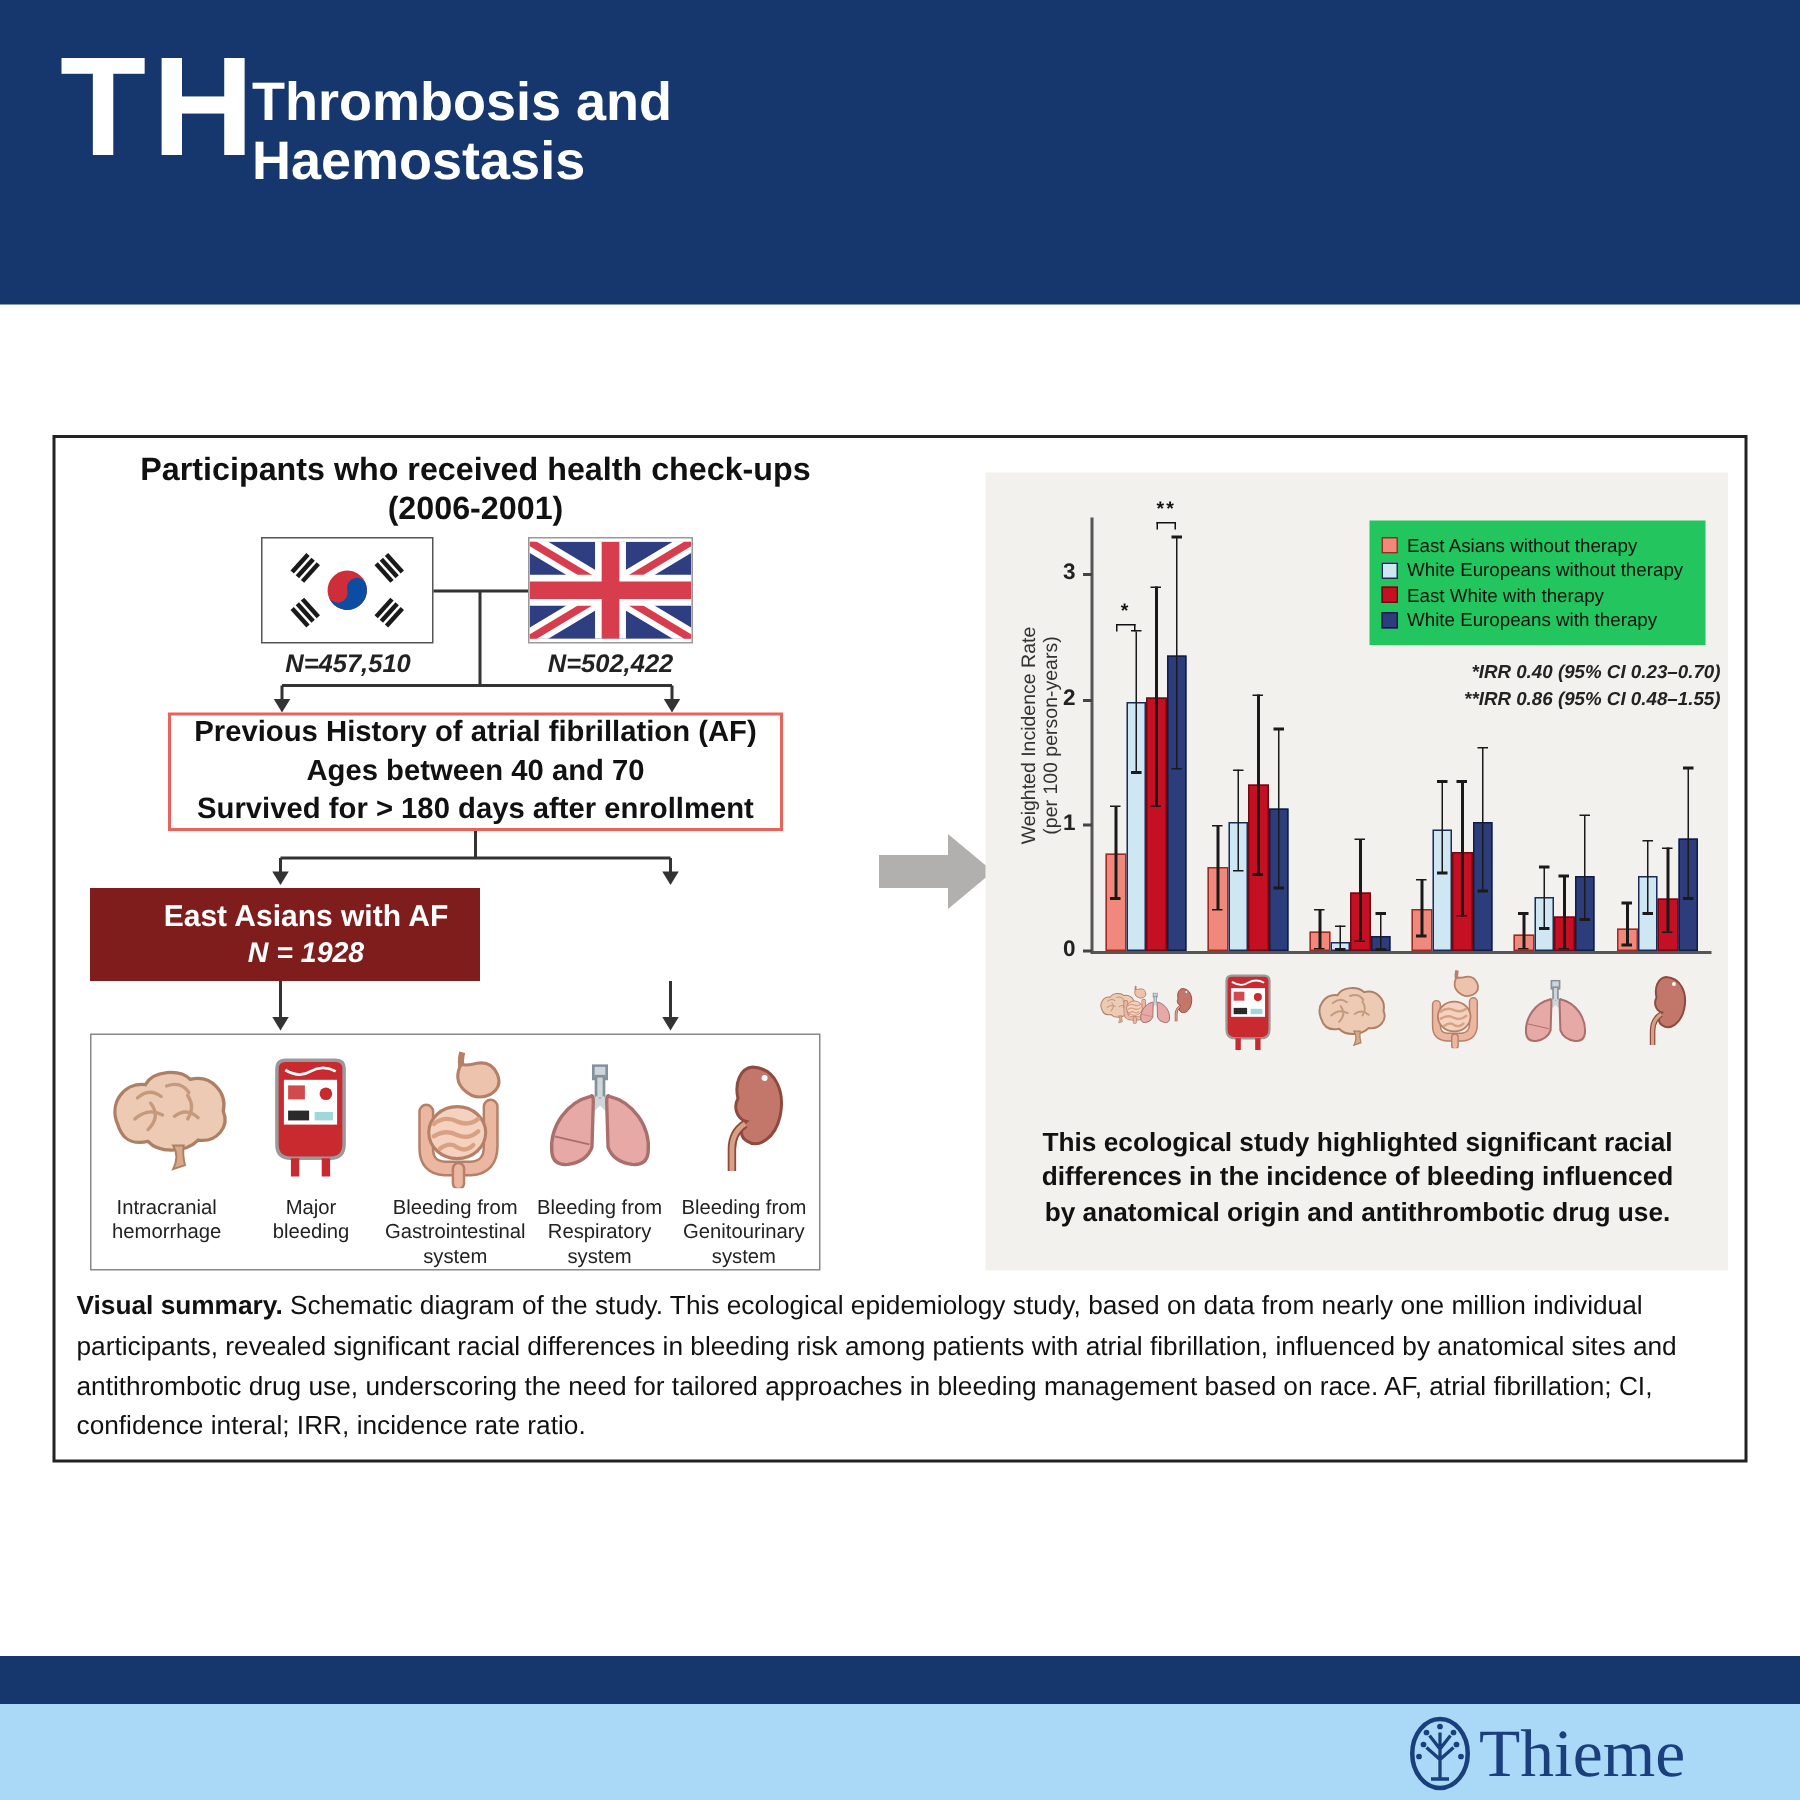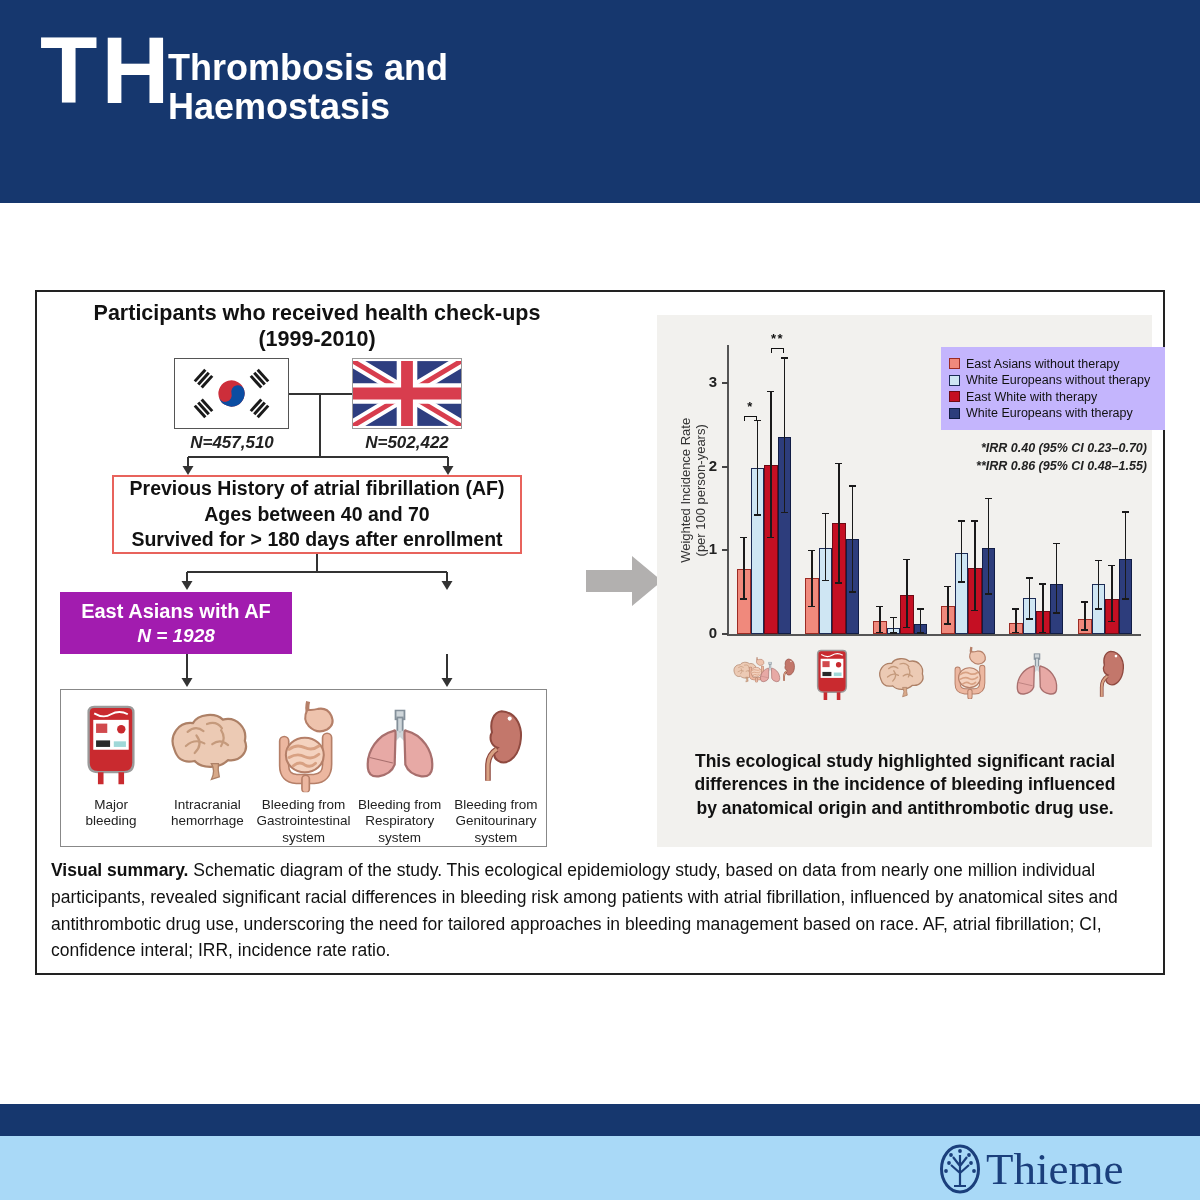--- a/index.html
+++ b/index.html
@@ -29,21 +29,21 @@
   .flag-uk{left:315px;top:66px;width:110px;height:71px;border:1.5px solid #999;}
   .flagbox svg{width:100%;height:100%;display:block;}
   .n-label{position:absolute;top:141px;width:150px;text-align:center;font-size:17px;
            font-style:italic;font-weight:700;color:#222;}
   .criteria-box{position:absolute;left:75px;top:183px;width:410px;height:79px;box-sizing:border-box;
                 border:2px solid #e8635c;background:#fff;display:flex;align-items:center;
                 justify-content:center;text-align:center;font-size:19.5px;line-height:1.33;
                 font-weight:700;color:#111;}
   .cohort{position:absolute;top:300px;height:62px;display:flex;flex-direction:column;
           align-items:center;justify-content:center;color:#fff;text-align:center;}
-  .cohort-east{left:23px;width:232px;background:#a21caf;}
+  .cohort-east{left:23px;width:232px;background:#7f1d1d;padding-left:28px;}
   .cohort-white{left:305px;width:240px;background:#3c4897;}
   .cohort .l1{font-size:20px;font-weight:700;}
   .cohort .l2{font-size:19px;font-weight:700;font-style:italic;margin-top:2px;}
   .weighted-label{position:absolute;left:160px;top:366px;width:240px;text-align:center;
                   font-size:15px;color:#333;}
   .outcome-box{position:absolute;left:23px;top:397px;width:487px;height:158px;box-sizing:border-box;
                border:1.5px solid #888;display:flex;padding:6px 2px 0 2px;}
   .outcome{flex:1 1 0;display:flex;flex-direction:column;align-items:center;}
   .outcome .icon-holder{height:100px;display:flex;align-items:center;justify-content:center;}
   .outcome-label{font-size:13.5px;line-height:1.22;text-align:center;color:#222;margin-top:1px;}
@@ -57,22 +57,22 @@
   .ylabel{position:absolute;left:-89px;top:160px;width:250px;text-align:center;font-size:13px;
           line-height:1.18;color:#333;transform:rotate(-90deg);}
   .bar{position:absolute;border:1.5px solid #000;box-sizing:border-box;}
   .errline{position:absolute;width:1.5px;background:#1a1a1a;}
   .errcap{position:absolute;width:7px;height:1.5px;background:#1a1a1a;}
   .tickmark{position:absolute;width:6px;height:2px;background:#444;}
   .ticklabel{position:absolute;width:24px;text-align:right;font-size:15px;font-weight:700;color:#222;}
   .bracket{position:absolute;height:5px;border:1.6px solid #111;border-bottom:none;box-sizing:border-box;}
   .bracketlabel{position:absolute;width:22px;text-align:center;font-size:13px;font-weight:700;
                 letter-spacing:1.5px;color:#111;}
-  .legend{position:absolute;left:284px;top:32px;width:224px;box-sizing:border-box;
-          background:#c4b5fd;padding:7px 8px;}
+  .legend{position:absolute;left:256px;top:32px;width:224px;box-sizing:border-box;
+          background:#22c55e;padding:7px 8px;}
   .legrow{display:flex;align-items:center;gap:6px;margin:2.5px 0;}
   .legswatch{width:11px;height:11px;border:1.5px solid #000;box-sizing:border-box;flex:0 0 auto;}
   .legtext{font-size:12.5px;color:#111;}
   .annotations{position:absolute;right:5px;top:124px;text-align:right;font-size:12.5px;
                font-weight:700;font-style:italic;color:#222;line-height:1.45;}
   .axis-icon{position:absolute;}
   .conclusion{position:absolute;left:28px;top:435px;width:440px;text-align:center;
               font-size:17.5px;line-height:1.33;font-weight:700;color:#111;}
 
   .caption{position:absolute;left:14px;top:565px;width:1102px;font-size:17.5px;line-height:1.53;
@@ -183,21 +183,21 @@
 
   <div class="header">
     <div class="th-logo">TH</div>
     <div class="journal-name pre">Thrombosis and
 Haemostasis</div>
   </div>
 
   <div class="figure-box">
 
     <div class="flow-title pre">Participants who received health check-ups
-(1999-2010)</div>
+(2006-2001)</div>
 
     <div class="flagbox flag-kr">
       <svg viewBox="0 0 116 72">
           <use href="#sym-korea" xlink:href="#sym-korea"></use>
         </svg>
     </div>
     <div class="flagbox flag-uk">
       <svg viewBox="0 0 110 66">
           <use href="#sym-uk" xlink:href="#sym-uk"></use>
         </svg>
@@ -232,35 +232,35 @@
 
     <div class="cohort cohort-east">
       <div class="l1">East Asians with AF</div>
       <div class="l2">N = 1928</div>
     </div>
 
 
     <div class="outcome-box">
       <div class="outcome">
         <div class="icon-holder">
+            <svg width="88" height="74" viewBox="0 0 100 84">
+              <use href="#sym-brain" xlink:href="#sym-brain"></use>
+            </svg>
+          </div>
+        <div class="outcome-label pre">Intracranial
+hemorrhage</div>
+      </div>
+      <div class="outcome">
+        <div class="icon-holder">
             <svg width="56" height="88" viewBox="0 0 60 92">
               <use href="#sym-bloodbag" xlink:href="#sym-bloodbag"></use>
             </svg>
           </div>
         <div class="outcome-label pre">Major
 bleeding</div>
-      </div>
-      <div class="outcome">
-        <div class="icon-holder">
-            <svg width="88" height="74" viewBox="0 0 100 84">
-              <use href="#sym-brain" xlink:href="#sym-brain"></use>
-            </svg>
-          </div>
-        <div class="outcome-label pre">Intracranial
-hemorrhage</div>
       </div>
       <div class="outcome">
         <div class="icon-holder">
             <svg width="66" height="94" viewBox="0 0 80 112">
               <use href="#sym-gi" xlink:href="#sym-gi"></use>
             </svg>
           </div>
         <div class="outcome-label pre">Bleeding from
 Gastrointestinal
 system</div>

